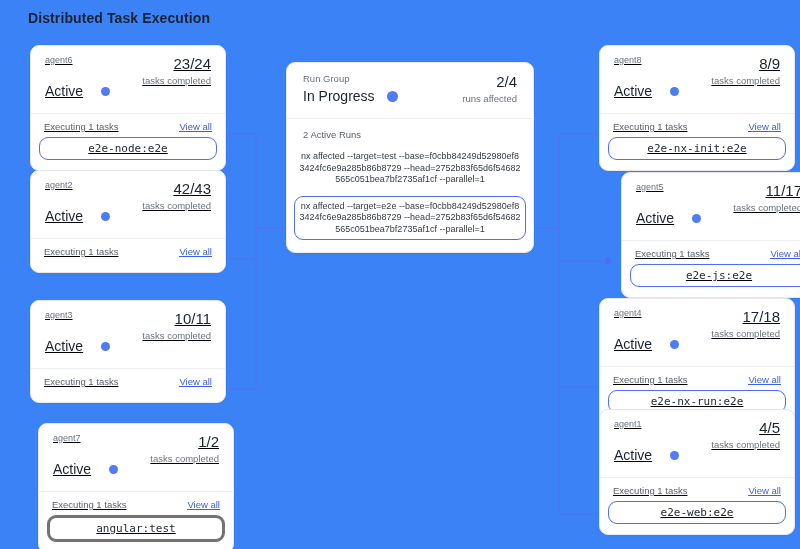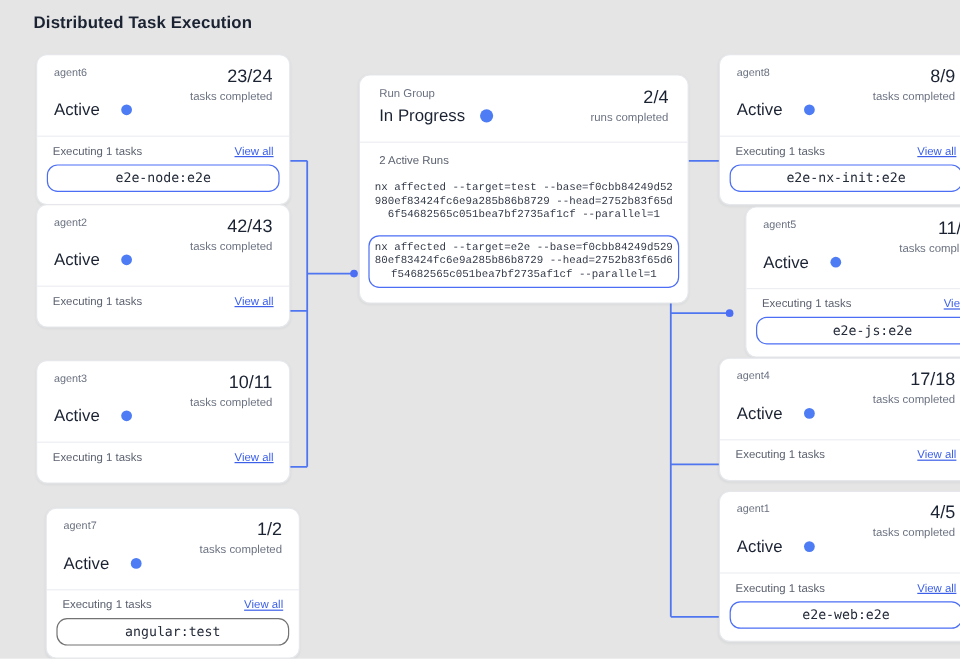--- a/index.html
+++ b/index.html
@@ -10,34 +10,35 @@
     --card_border:#e5e7eb;
     --text_dark:#1b2333;
     --text_gray:#6b7280;
   }
   html,body{margin:0;padding:0;}
   body{
     font-family:"Liberation Sans", sans-serif;
     background:#ffffff;
     width:800px;height:549px;
   }
-  .stage{position:relative;width:800px;height:549px;overflow:hidden;background:#e5e5e5;}
+  .stage{position:relative;width:800px;height:549px;overflow:hidden;background:#3b82f6;}
   .page-title{
     position:absolute;left:28px;top:10px;
     font-size:14px;font-weight:bold;color:var(--text_dark);
     letter-spacing:.1px;
   }
   svg.connectors{position:absolute;left:0;top:0;pointer-events:none;}
 
   
   .agent-card{
-    position:absolute;width:212px;background:#fff;
+    position:absolute;width:196px;background:#fff;
     border:1px solid var(--card_border);border-radius:9px;
     box-shadow:0 1px 2px rgba(20,30,60,.05);
     box-sizing:border-box;
+    text-decoration:underline;
   }
   .agent-top{
     display:flex;justify-content:space-between;align-items:flex-start;
     padding:9px 14px 12px;
   }
   .agent-name{font-size:9px;color:var(--text_gray);margin-bottom:2px;}
   .agent-status{
     display:flex;align-items:center;gap:18px;
     font-size:14px;color:var(--text_dark);line-height:20px;margin-top:16px;
   }
@@ -61,45 +62,45 @@
     color:var(--link);text-decoration:underline;cursor:pointer;font-size:9.5px;
   }
   .task-pill{
     border:1.5px solid var(--accent);border-radius:9px;
     background:#fff;
     font-family:"DejaVu Sans Mono", monospace;
     font-size:11px;color:#232a38;
     text-align:center;padding:4px 21px;line-height:13px;
     box-sizing:border-box;
   }
-  .task-pill.plain{border:1px solid #737373;}
+  .task-pill.plain{border:3px solid #737373;}
 
   
   .run-card{
-    position:absolute;left:299px;top:62px;width:275px;background:#fff;
+    position:absolute;left:286px;top:62px;width:248px;background:#fff;
     border:1px solid var(--card_border);border-radius:9px;
     box-shadow:0 1px 2px rgba(20,30,60,.05);
     box-sizing:border-box;
   }
   .run-top{
     display:flex;justify-content:space-between;align-items:flex-start;
     padding:10px 16px 12px;
   }
   .run-label{font-size:9.5px;color:var(--text_gray);margin-bottom:3px;}
   .run-status{
     display:flex;align-items:center;gap:12px;
     font-size:14px;color:var(--text_dark);line-height:19px;
   }
   .run-body{
     border-top:1px solid #edeef2;
     padding:10px 7px 12px;
   }
   .active-runs-label{font-size:9.5px;color:#5b616e;margin:0 9px 8px;}
   .run-cmd{
-    font-family:Liberation Mono, monospace;
+    font-family:Liberation Sans, sans-serif;
     font-size:9px;line-height:11.5px;color:#343b49;
     text-align:center;word-break:break-all;
     padding:2px 4px;margin-bottom:7px;
     border:1.5px solid transparent;border-radius:9px;
     box-sizing:border-box;
   }
   .run-cmd.highlighted{
     border-color:var(--accent);
     padding:4px 4px;margin-bottom:0;
   }
@@ -232,21 +233,21 @@
     <div class="run-top">
       <div>
         <div class="run-label">Run Group</div>
         <div class="run-status">
           <span>In Progress</span>
           <span class="status-dot" style="width:11px;height:11px;"></span>
         </div>
       </div>
       <div class="agent-progress-col">
         <div class="agent-progress">2/4</div>
-        <div class="agent-caption">runs completed</div>
+        <div class="agent-caption">runs affected</div>
       </div>
     </div>
     <div class="run-body">
       <div class="active-runs-label">2 Active Runs</div>
       <div class="run-cmd">nx affected --target=test --base=f0cbb84249d52980ef83424fc6e9a285b86b8729 --head=2752b83f65d6f54682565c051bea7bf2735af1cf --parallel=1</div>
       <div class="run-cmd highlighted">nx affected --target=e2e --base=f0cbb84249d52980ef83424fc6e9a285b86b8729 --head=2752b83f65d6f54682565c051bea7bf2735af1cf --parallel=1</div>
     </div>
   </div>
 
   <div class="agent-card" style="left:599px;top:45px;">
@@ -307,20 +308,21 @@
       <div class="agent-progress-col">
         <div class="agent-progress">17/18</div>
         <div class="agent-caption">tasks completed</div>
       </div>
     </div>
     <div class="agent-bottom">
       <div class="exec-row">
         <span>Executing 1 tasks</span>
         <span class="view-all">View all</span>
       </div>
+      <div class="task-pill">e2e-nx-run:e2e</div>
     </div>
   </div>
 
   <div class="agent-card" style="left:599px;top:409px;">
     <div class="agent-top">
       <div>
         <div class="agent-name">agent1</div>
         <div class="agent-status">
           <span>Active</span>
           <span class="status-dot"></span>

